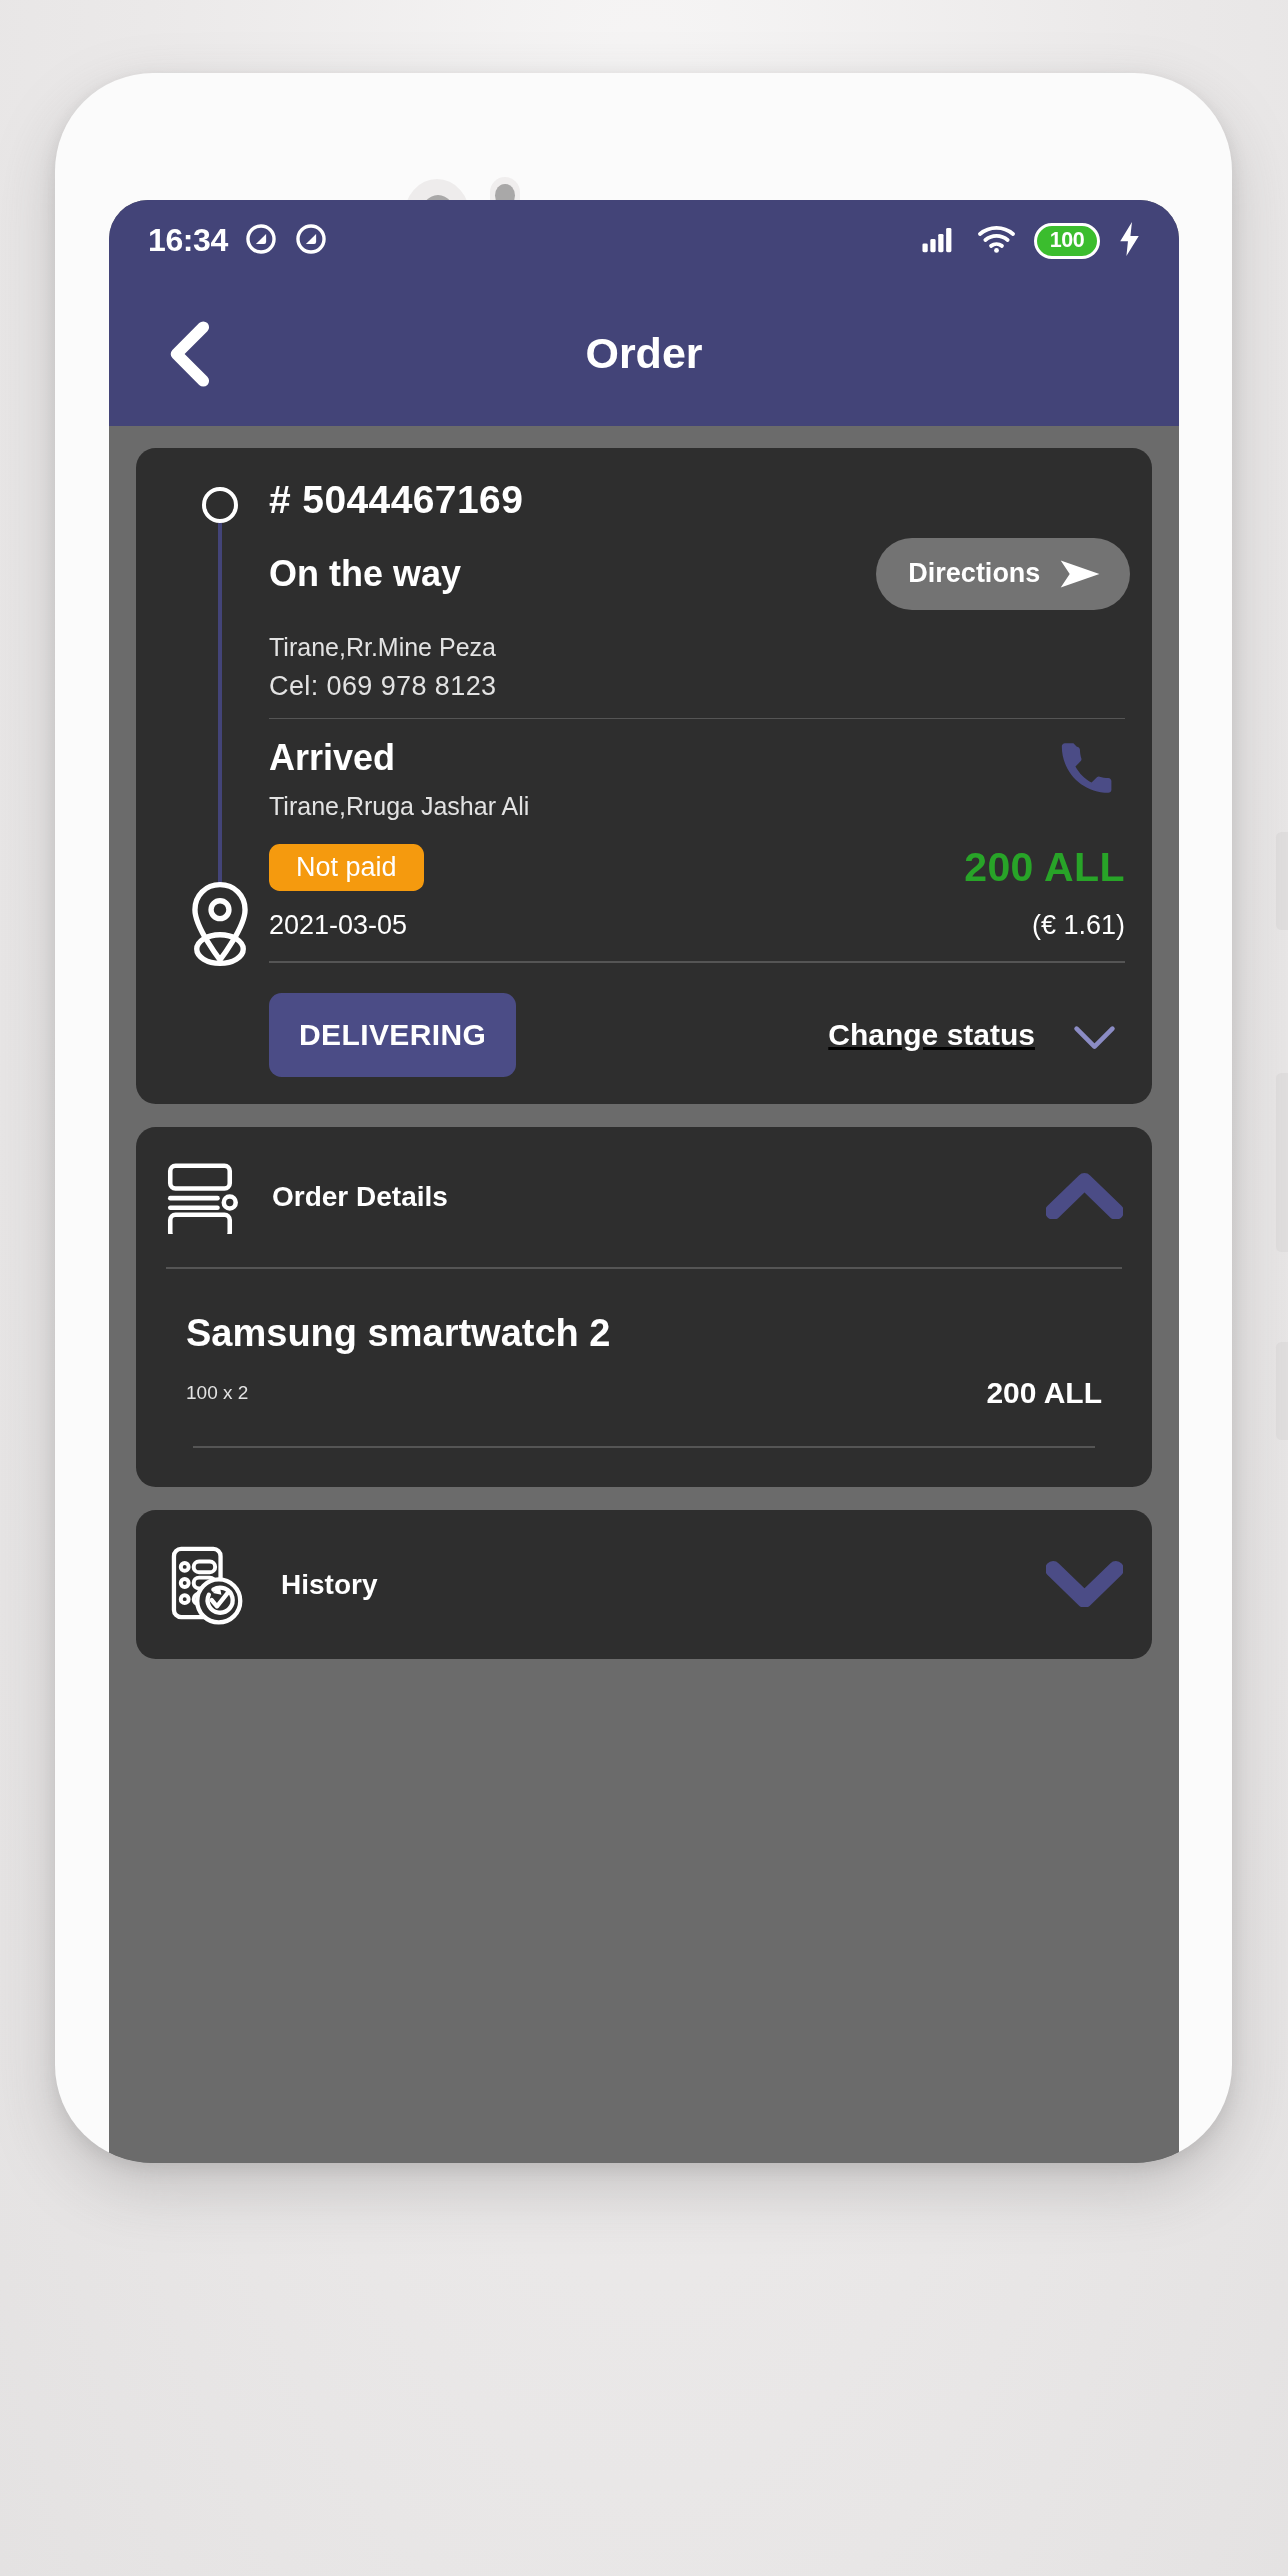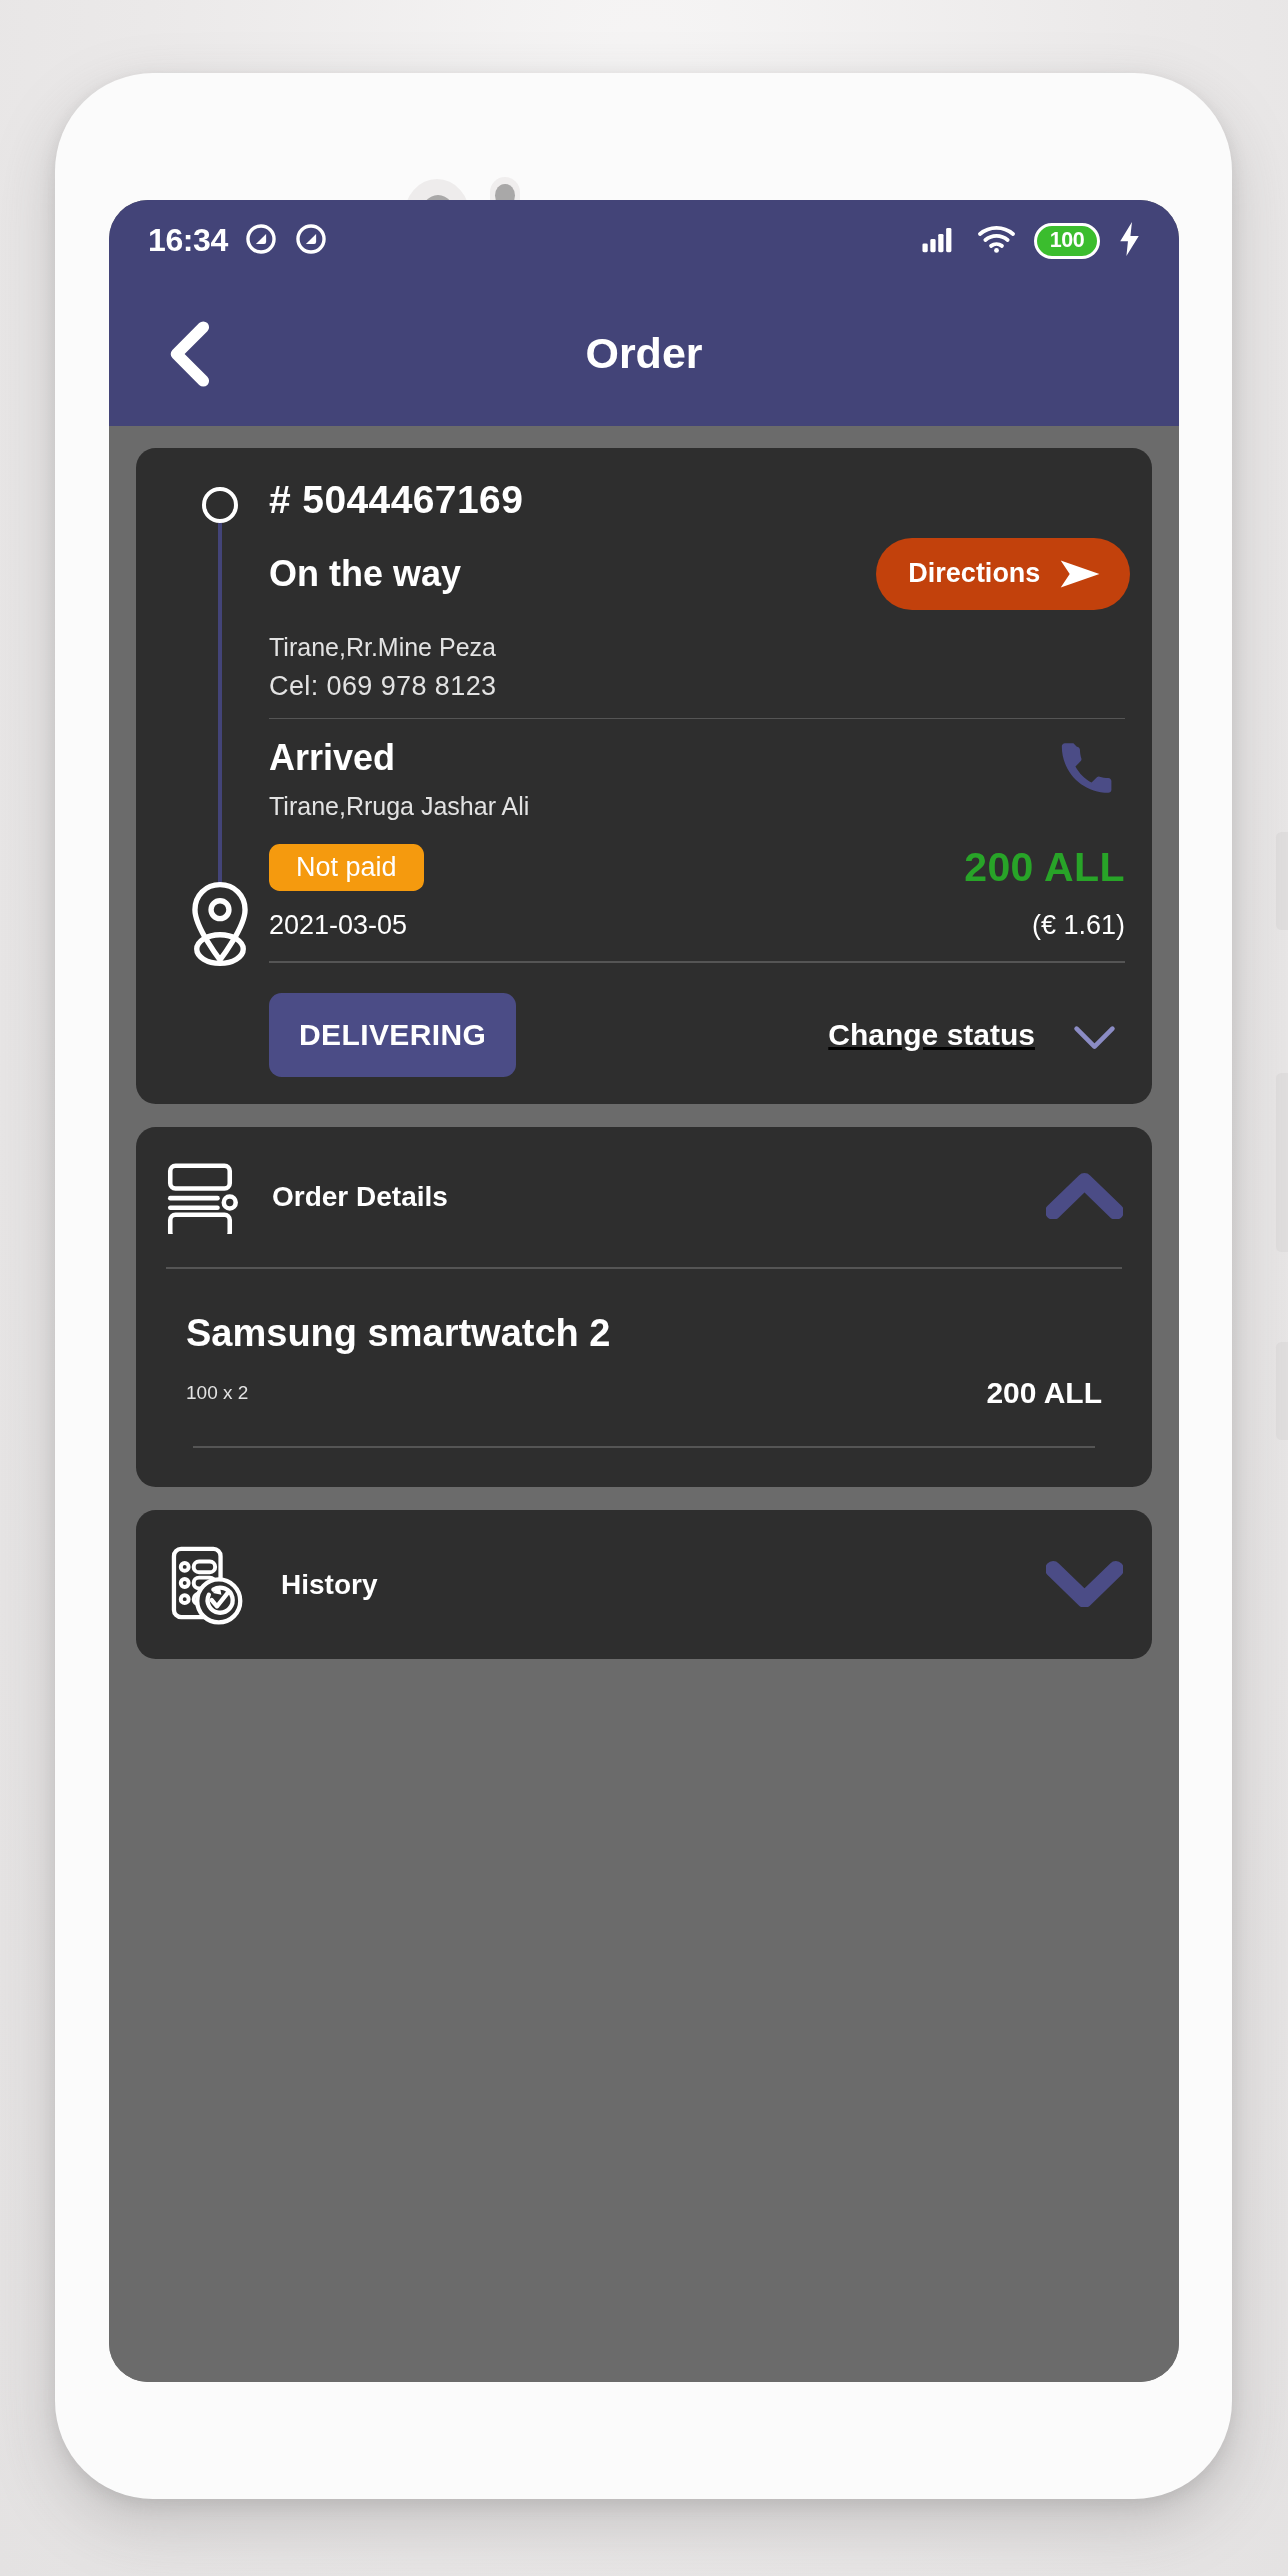--- a/index.html
+++ b/index.html
@@ -34,21 +34,21 @@
   .bg-edge.b1 { top: 832px;  width: 12.5px; height: 98px; }
   .bg-edge.b2 { top: 1073px; width: 12.5px; height: 179px; }
   .bg-edge.b3 { top: 1342px; width: 12.5px; height: 98px; }
 
   
   .device {
     position: absolute;
     left: 55px;
     top: 73px;
     width: 1177px;
-    height: 2426px;
+    height: 2090px;
     background: #fbfbfb;
     border-radius: 98px;
     box-shadow:
       0 25px 63px rgba(120,118,118,0.32),
       0 5.4px 16px rgba(120,118,118,0.20);
   }
 
   .device-inner {
     position: absolute;
     left: 0;
@@ -237,21 +237,21 @@
   .status-big {
     color: #ffffff;
     font-size: 36px;
     font-weight: bold;
   }
 
   .directions-btn {
     display: flex;
     align-items: center;
     gap: 18px;
-    background: #c2410c;
+    background: #737373;
     border: none;
     border-radius: 36px;
     padding: 18px 27px 18px 32px;
     cursor: pointer;
     margin-right: -5.4px;
   }
   .directions-btn span {
     color: #ffffff;
     font-size: 27px;
     font-weight: bold;

